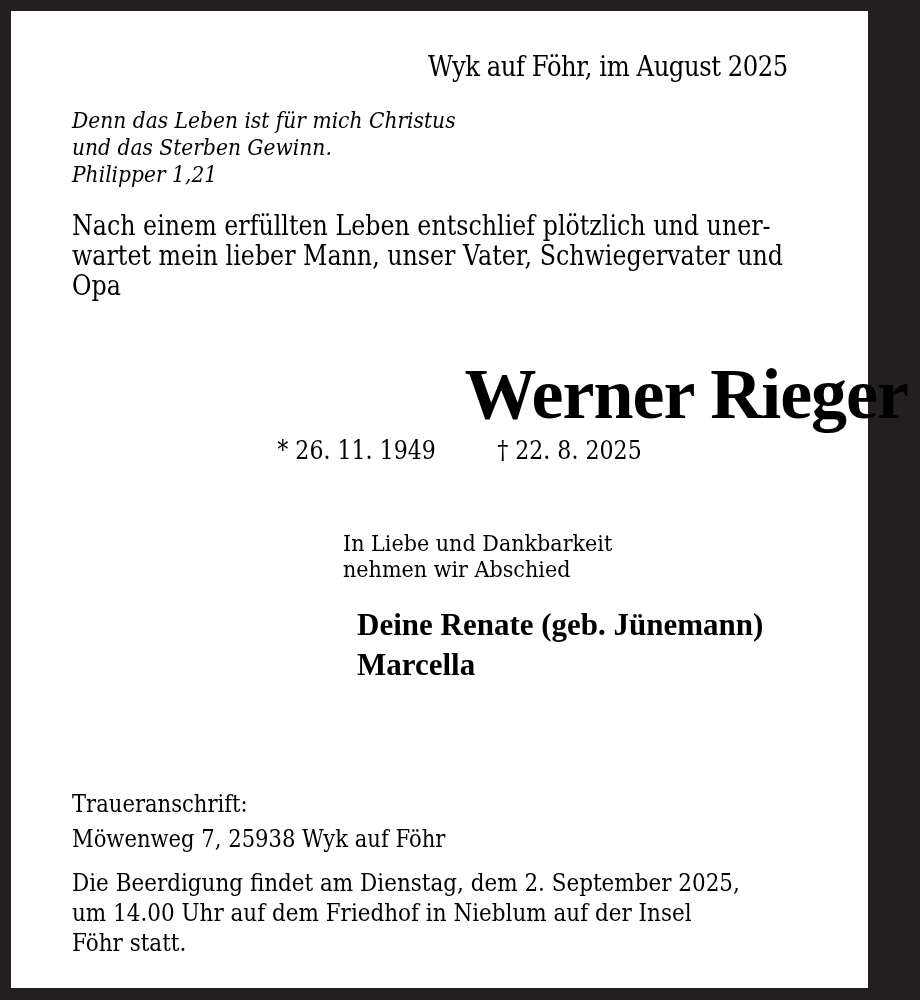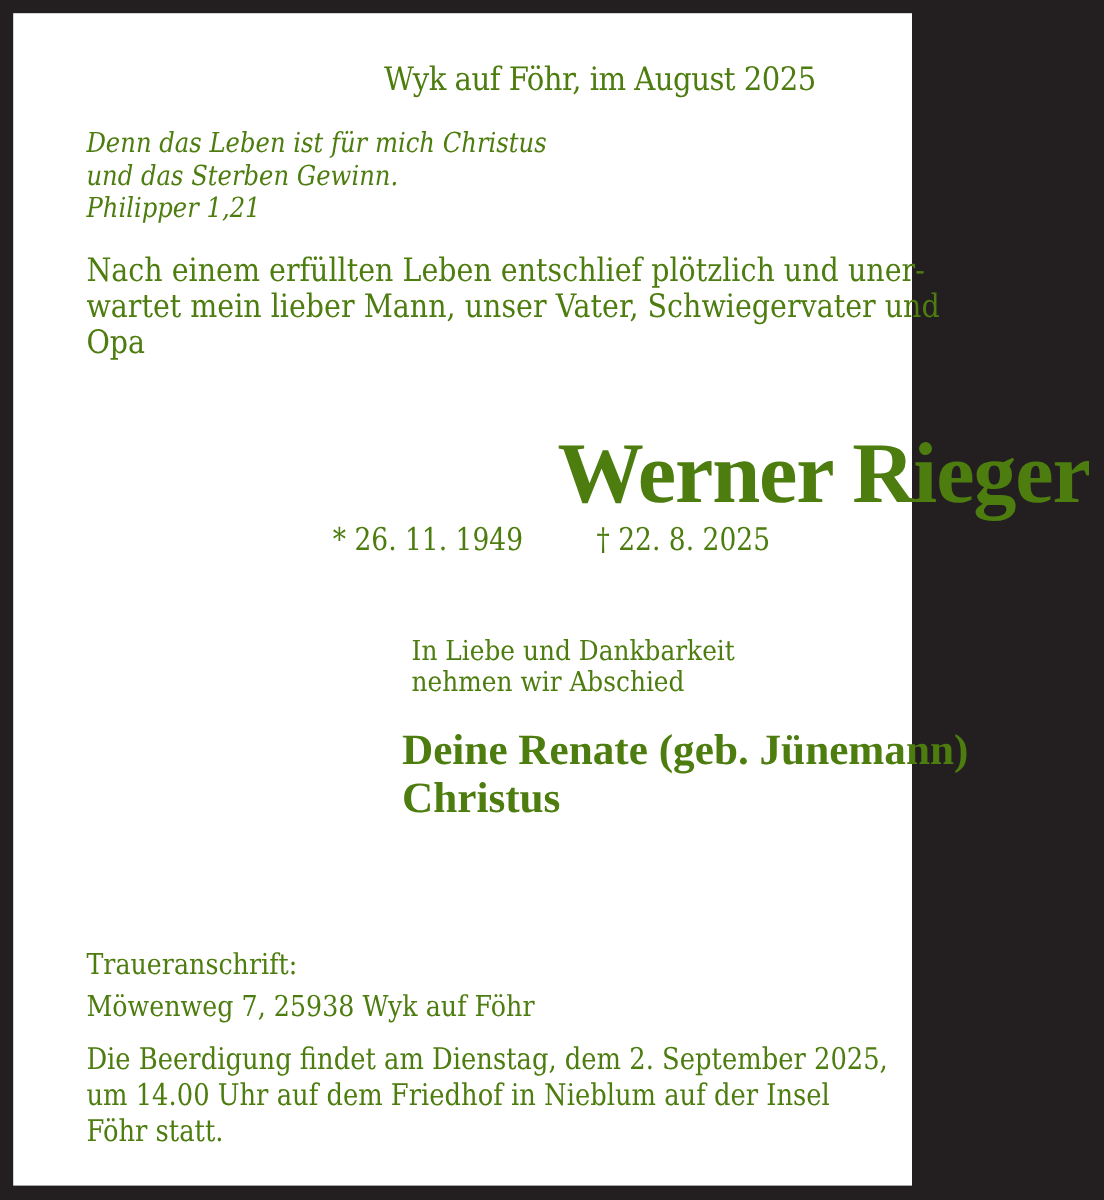--- a/index.html
+++ b/index.html
@@ -1,32 +1,32 @@
 <!DOCTYPE html>
 <html><head>
 <meta charset="utf-8">
 <style>
   html, body { margin: 0; padding: 0; }
   body { width: 920px; height: 1000px; background: #231f20; position: relative; overflow: hidden; }
   .card {
-    position: absolute; left: 11px; top: 11px; width: 749px; height: 977px;
-    background: #ffffff; color: #4d7c0f;
+    position: absolute; left: 11px; top: 11px; width: 857px; height: 977px;
+    background: #ffffff; color: #000000;
     font-family: "DejaVu Serif", "Liberation Serif", serif;
   }
   .abs { position: absolute; margin: 0; white-space: nowrap; }
   .place { right: 80px; top: 40px; font-size: 27px; letter-spacing: -0.5px; transform: scaleX(0.9); transform-origin: right; }
   .verse { left: 61px; top: 96px; font-size: 23px; line-height: 27px; font-style: italic; transform: scaleX(0.88); transform-origin: left; }
   .intro { left: 61px; top: 200px; font-size: 27px; line-height: 30px; transform: scaleX(0.88); transform-origin: left; }
   .name { left: 0; width: 897px; text-align: right; top: 342px; font-size: 72px; font-weight: bold; letter-spacing: -1px;
           font-family: "Liberation Serif", "DejaVu Serif", serif; }
   .dates { left: 0; width: 897px; text-align: center; top: 424px; font-size: 26px; transform: scaleX(0.85); }
   .dates span { display: inline-block; }
   .dates .death { margin-left: 72px; }
   .farewell { left: 332px; top: 519px; font-size: 23px; line-height: 26px; transform: scaleX(0.9); transform-origin: left; }
-  .mourners { left: 324px; top: 594px; font-size: 36px; line-height: 40px; font-weight: bold;
+  .mourners { left: 346px; top: 594px; font-size: 31px; line-height: 40px; font-weight: bold;
               font-family: "Liberation Serif", "DejaVu Serif", serif; }
   .mourners div { white-space: nowrap; }
   .addr-label { left: 61px; top: 779px; font-size: 24px; transform: scaleX(0.88); transform-origin: left; }
   .addr { left: 61px; top: 814px; font-size: 24px; transform: scaleX(0.88); transform-origin: left; }
   .funeral { left: 61px; top: 857px; font-size: 25px; line-height: 30px; transform: scaleX(0.86); transform-origin: left; }
 </style>
 </head>
 <body>
 
 <div class="card">
@@ -50,21 +50,21 @@
     <span class="birth">* 26. 11. 1949</span><span class="death">† 22. 8. 2025</span>
   </div>
 
   <div class="abs farewell">
     <div>In Liebe und Dankbarkeit</div>
     <div>nehmen wir Abschied</div>
   </div>
 
   <div class="abs mourners">
     <div>Deine Renate (geb. Jünemann)</div>
-    <div>Christus</div>
+    <div>Marcella</div>
   </div>
 
   <div class="abs addr-label">Traueranschrift:</div>
   <div class="abs addr">Möwenweg 7, 25938 Wyk auf Föhr</div>
 
   <div class="abs funeral">
     <div>Die Beerdigung findet am Dienstag, dem 2. September 2025,</div>
     <div>um 14.00 Uhr auf dem Friedhof in Nieblum auf der Insel</div>
     <div>Föhr statt.</div>
   </div>

